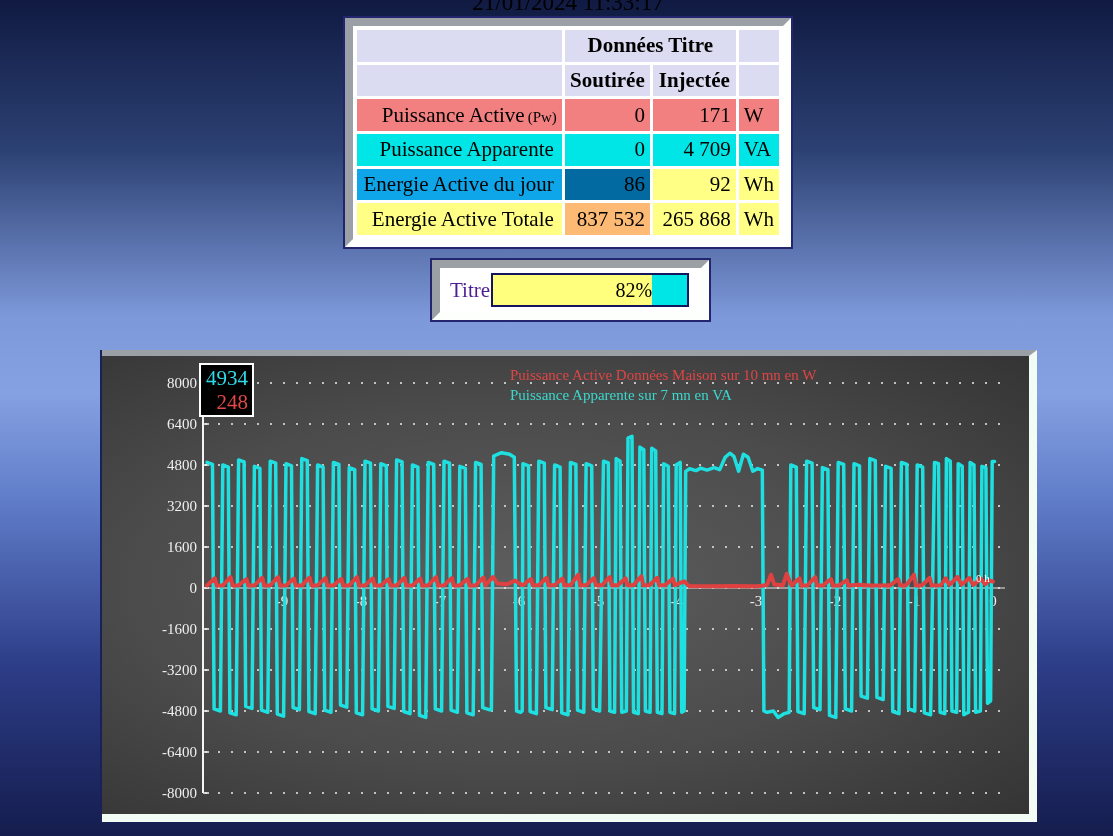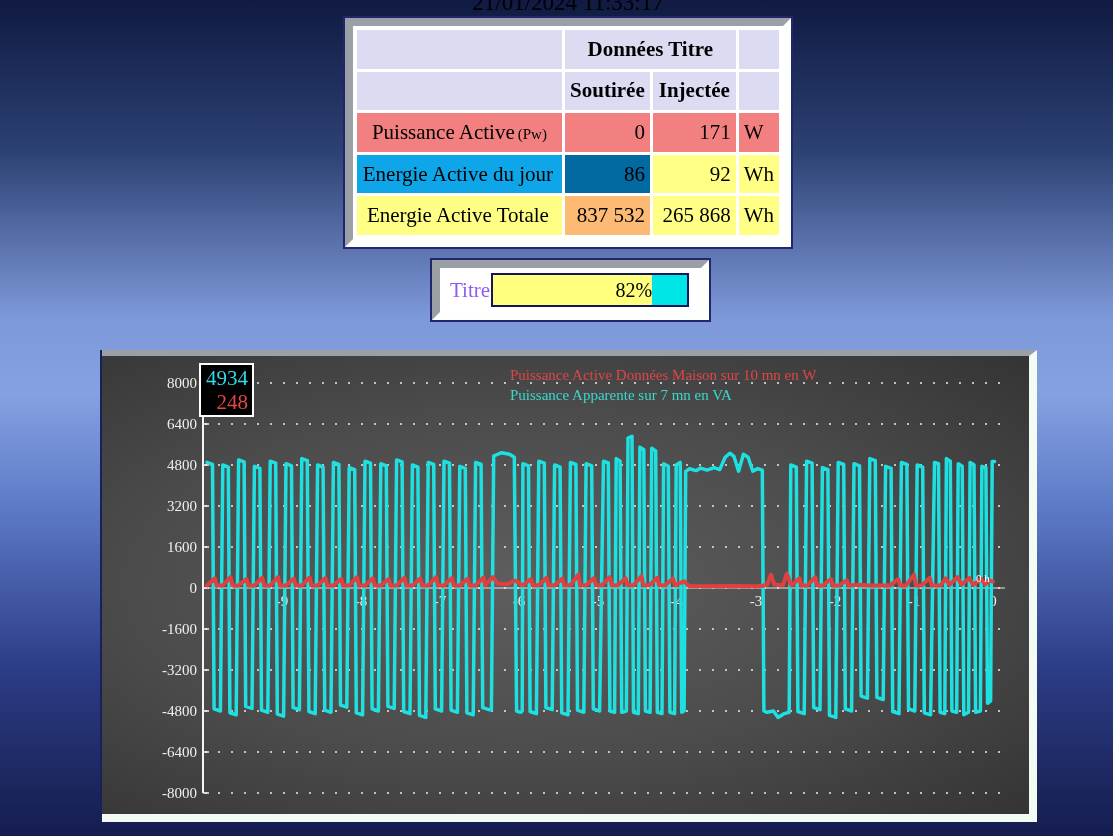--- a/index.html
+++ b/index.html
@@ -20,28 +20,28 @@
     border-top:8px solid #9aa0a6; border-left:8px solid #9aa0a6;
     border-right:8px solid #fcfffc; border-bottom:8px solid #fcfffc;
   }
   
   .table-panel { left:343px; top:16px; width:450px; height:233px; }
   .table-panel .bevel { padding:1px; }
   table.data { width:100%; height:100%; border-spacing:3px; font-size:21px; color:#000; }
   table.data td, table.data th { padding:0 5px; white-space:nowrap; }
   .c-lav { background:#dbdbf2; }
   th.grp, th.sub { font-weight:bold; text-align:center; }
-  td.lbl { text-align:center; }
+  td.lbl { text-align:right; }
   td.num { text-align:right; }
   td.unit { text-align:left; padding-left:3px; }
   .suffix { font-size:15px; margin-left:3px; }
   
   .gauge-panel { left:430px; top:258px; width:281px; height:64px; }
   .gauge-inner { display:flex; align-items:center; padding:0 10px; }
-  .gauge-label { font-size:21px; color:#8b5cf6; margin-right:1px; }
+  .gauge-label { font-size:21px; color:#4c1d95; margin-right:1px; }
   .bar { width:194px; height:30px; border:2px solid #16165e; display:flex; box-sizing:content-box; }
   .bar .fill { background:#ffff7d; display:flex; align-items:center; justify-content:flex-end;
                font-size:20px; color:#000; overflow:hidden; }
   .bar .rest { flex:1; background:#00e6e6; }
   
   .chart-panel { left:100px; top:350px; width:937px; height:472px;
                  border:none; border-left:2px solid #1a2158; }
   .chart-bevel { width:100%; height:100%; box-sizing:border-box;
     border-top:6px solid #9aa0a6; border-right:8px solid #f2fbf4; border-bottom:8px solid #f2fbf4; }
   .chart-content { position:relative; width:100%; height:100%;
@@ -83,20 +83,26 @@
           <th class="c-lav"></th>
           <th class="c-lav sub">Soutirée</th>
           <th class="c-lav sub">Injectée</th>
           <th class="c-lav"></th>
         </tr>
         <tr>
           <td class="lbl" style="background: rgb(242, 128, 128);"><span>Puissance Active</span><span class="suffix">(Pw)</span></td>
           <td class="num" style="background: rgb(242, 128, 128);">0</td>
           <td class="num" style="background: rgb(242, 128, 128);">171</td>
           <td class="unit" style="background: rgb(242, 128, 128);">W</td>
+        </tr>
+        <tr>
+          <td class="lbl" style="background: rgb(0, 230, 230);"><span>Puissance Apparente</span><span class="suffix"></span></td>
+          <td class="num" style="background: rgb(0, 230, 230);">0</td>
+          <td class="num" style="background: rgb(0, 230, 230);">4 709</td>
+          <td class="unit" style="background: rgb(0, 230, 230);">VA</td>
         </tr>
         <tr>
           <td class="lbl" style="background: #0ea5e9;"><span>Energie Active du jour</span><span class="suffix"></span></td>
           <td class="num" style="background: #0369a1;">86</td>
           <td class="num" style="background: rgb(255, 255, 133);">92</td>
           <td class="unit" style="background: rgb(255, 255, 133);">Wh</td>
         </tr>
         <tr>
           <td class="lbl" style="background: rgb(255, 255, 133); margin-top: 18px;"><span>Energie Active Totale</span><span class="suffix"></span></td>
           <td class="num" style="background: #fdba74;">837 532</td>

